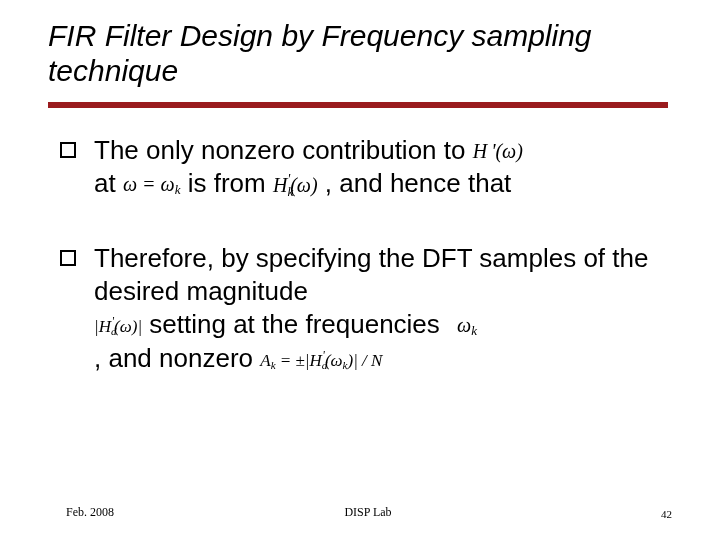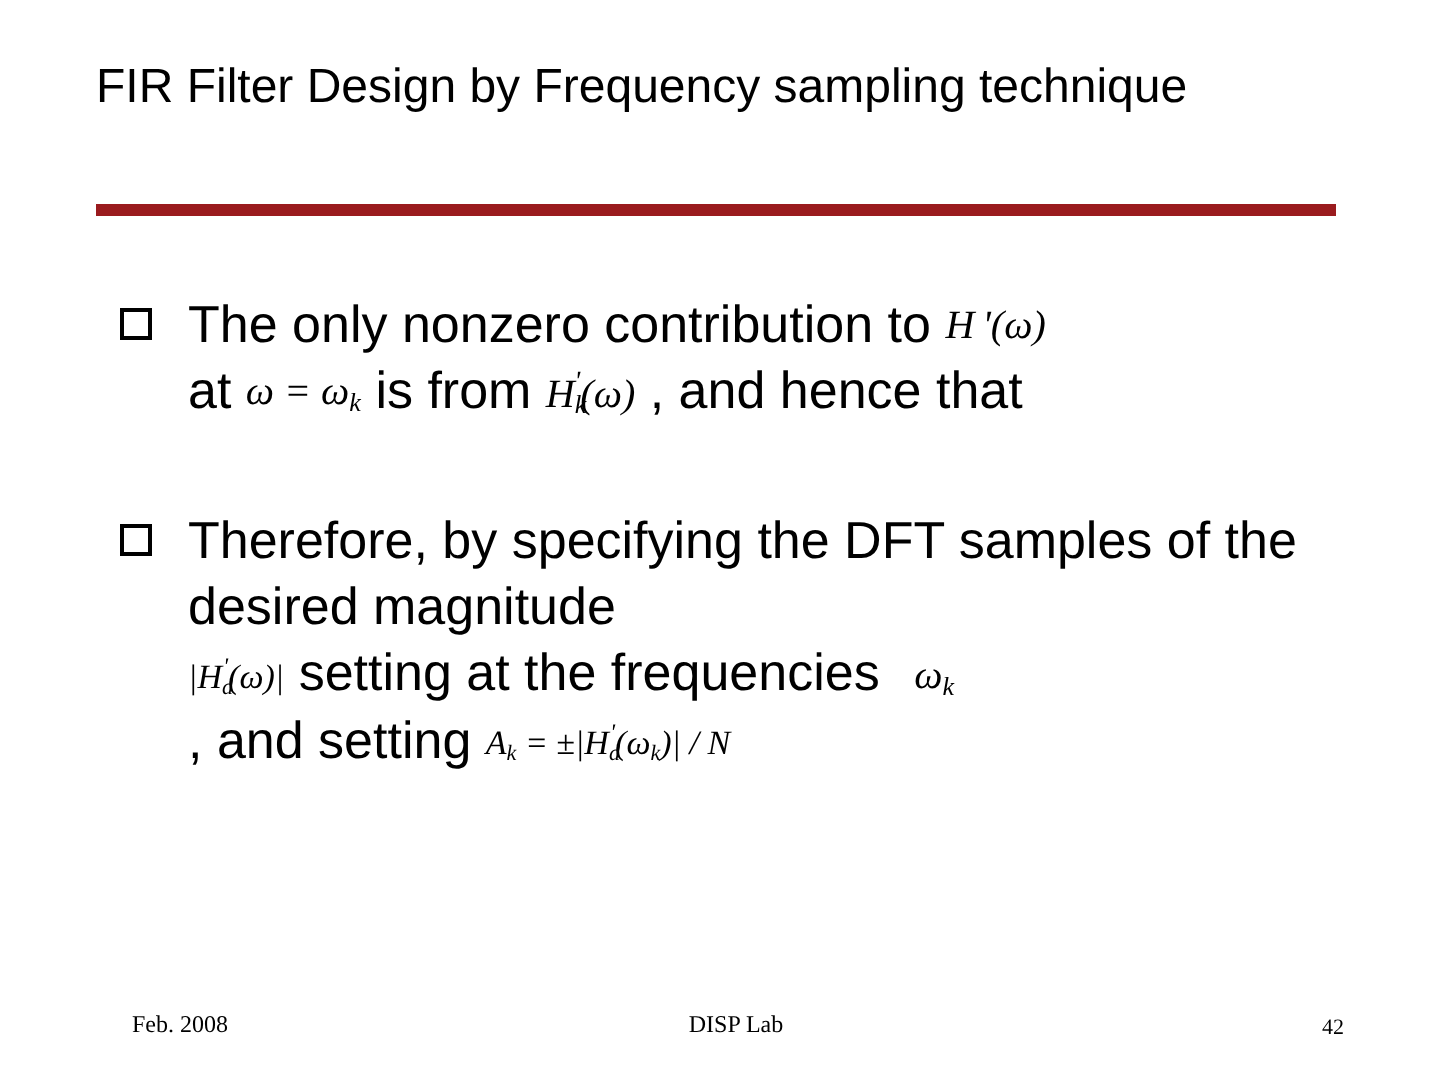--- a/index.html
+++ b/index.html
@@ -14,39 +14,40 @@
   }
   .slide {
     position: relative;
     width: 720px;
     height: 540px;
     box-sizing: border-box;
   }
   .title {
     position: absolute;
     left: 48px;
-    top: 30px;
+    top: 18px;
     width: 620px;
-    font-size: 24px;
+    font-size: 30px;
     line-height: 1.18;
     font-family: Verdana, Geneva, sans-serif;
     font-weight: 400;
+    font-style: italic;
   }
   .title-rule {
     position: absolute;
     left: 48px;
     top: 102px;
     width: 620px;
     height: 0;
     border-top: 6px solid #9a1b1e;
   }
   .body {
     position: absolute;
     left: 60px;
-    top: 146px;
+    top: 134px;
     width: 610px;
     font-size: 26px;
     line-height: 1.28;
     font-family: Verdana, Geneva, sans-serif;
   }
   .bullet {
     position: relative;
     padding-left: 34px;
     margin-bottom: 8px;
   }
@@ -111,21 +112,21 @@
       <span> , and hence that </span><br>
       <span style="visibility:hidden;">that </span>
     </div>
 
     <div class="bullet">
       <span class="bullet-marker"></span>
       <span>Therefore, by specifying the DFT samples of the desired magnitude </span><br>
       <span class="eq tiny">|<i>H</i><sub>d</sub><sup style="margin-left:-5px;">'</sup>(<i>ω</i>)|</span>
       <span> setting  at the frequencies </span>
       <span class="eq small" style="padding-left:10px;"><i>ω</i><sub>k</sub></span><br>
-      <span> , and setting </span>
+      <span> , and nonzero </span>
       <span class="eq tiny"><i>A</i><sub>k</sub> = ±|<i>H</i><sub>d</sub><sup style="margin-left:-5px;">'</sup>(<i>ω</i><sub>k</sub>)| / <i>N</i></span>
     </div>
 
   </div>
 
   <div class="footer">
     <div class="footer-left">Feb. 2008</div>
     <div class="footer-mid">DISP Lab</div>
     <div class="footer-right">42</div>
   </div>

